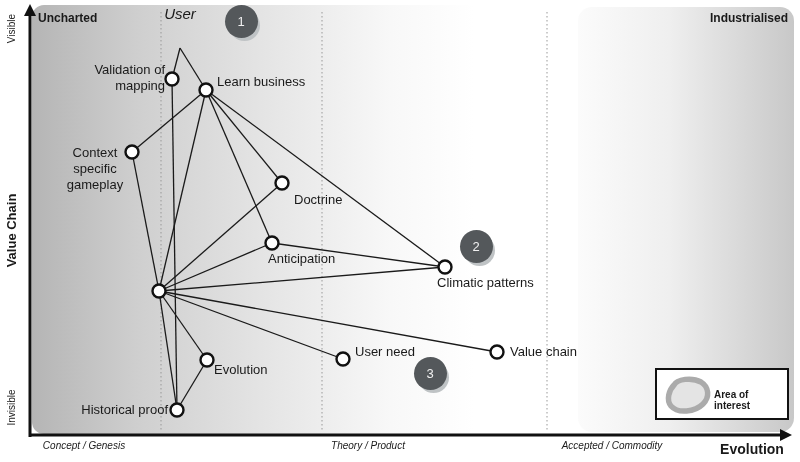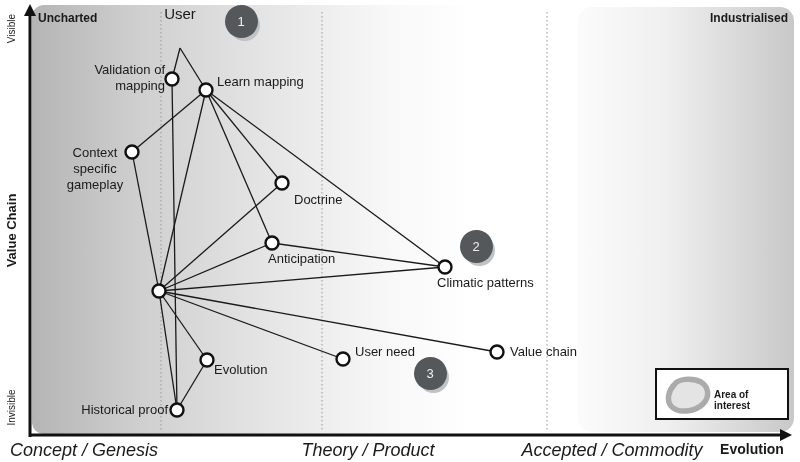--- a/index.html
+++ b/index.html
@@ -22,25 +22,25 @@
   .corner-label{position:absolute;font-size:12px;font-weight:bold;}
   .tl{left:38px;top:11px;}
   .tr{right:12px;top:11px;text-align:right;}
   .ylab{position:absolute;transform:rotate(-90deg);transform-origin:center;white-space:nowrap;}
   .y-visible{font-size:10px;left:-9px;top:23px;width:40px;text-align:center;}
   .y-invisible{font-size:10px;left:-11px;top:402px;width:44px;text-align:center;}
   .y-title{font-size:13px;font-weight:bold;left:-31px;top:223px;width:84px;text-align:center;}
   .x-evolution{position:absolute;left:752px;top:441px;transform:translateX(-50%);
     font-size:14px;font-weight:bold;}
   .stage-label{position:absolute;top:440px;transform:translateX(-50%);
-    font-size:18px;font-style:italic;white-space:nowrap;}
+    font-size:10px;font-style:italic;white-space:nowrap;}
   .node-label{position:absolute;font-size:13px;line-height:16px;white-space:pre-line;}
   .node-label.right{transform:translateX(-100%);text-align:right;}
   .node-label.center{transform:translateX(-50%);text-align:center;}
-  .user-label{position:absolute;transform:translateX(-50%);text-align:right;white-space:pre-line;}
+  .user-label{position:absolute;transform:translateX(-50%);text-align:right;white-space:pre-line;font-style:italic;}
   .user-label .uname{font-size:15px;display:block;line-height:18px;}
   .user-label .usub{font-size:10.5px;display:block;line-height:13px;}
   .badge{
     position:absolute;width:33px;height:33px;border-radius:50%;
     display:flex;align-items:center;justify-content:center;
     font-size:13px;
   }
   .legend-box{
     position:absolute;left:655px;top:368px;width:134px;height:52px;
     background:#fff;border:2px solid #111;box-sizing:border-box;
@@ -107,21 +107,21 @@
   <div class="legend-box">
     <svg class="legend-blob" width="50" height="42" viewBox="0 0 50 42">
       <path id="blob-path" d="M 12 10 C 15 4, 30 2, 39 7 C 47 12, 48 22, 41 29 C 33 37, 16 39, 9 31 C 4 25, 7 15, 12 10 Z" stroke-width="5.5" fill="#e4e4e4" stroke="#ababab"></path>
     </svg>
     <span class="legend-text">Area of interest</span>
   </div>
 
 <div class="user-label" style="left: 180px; top: 5px;"><span class="uname">User</span></div>
     <div class="node-label right" style="left: 165px; top: 62px;">Validation of
 mapping</div>
-    <div class="node-label left" style="left: 217px; top: 74px;">Learn mapping</div>
+    <div class="node-label left" style="left: 217px; top: 74px;">Learn business</div>
     <div class="node-label center" style="left: 95px; top: 145px;">Context
 specific
 gameplay</div>
     <div class="node-label left" style="left: 294px; top: 192px;">Doctrine</div>
     <div class="node-label left" style="left: 268px; top: 251px;">Anticipation</div>
     <div class="node-label left" style="left: 437px; top: 275px;">Climatic patterns</div>
     <div class="node-label left" style="left: 355px; top: 344px;">User need</div>
     <div class="node-label left" style="left: 510px; top: 344px;">Value chain</div>
     <div class="node-label left" style="left: 214px; top: 362px;">Evolution</div>
     <div class="node-label right" style="left: 168px; top: 402px;">Historical proof</div>

